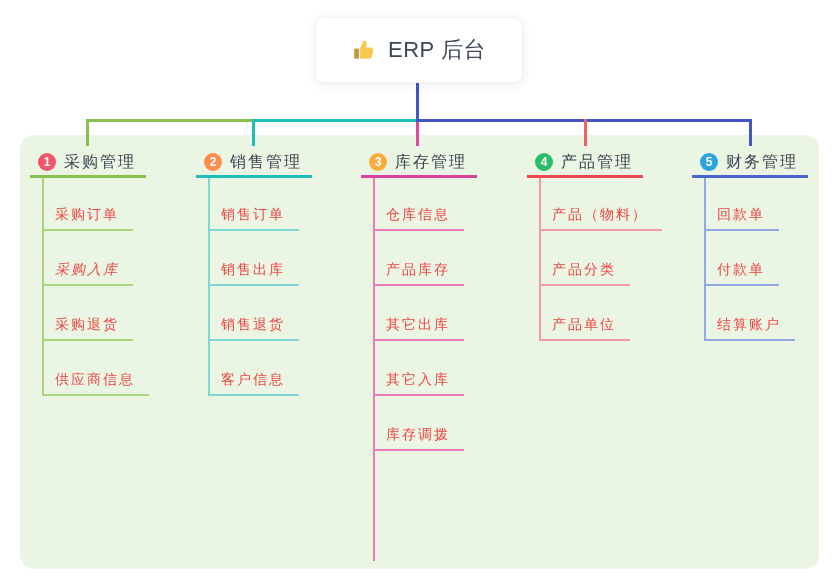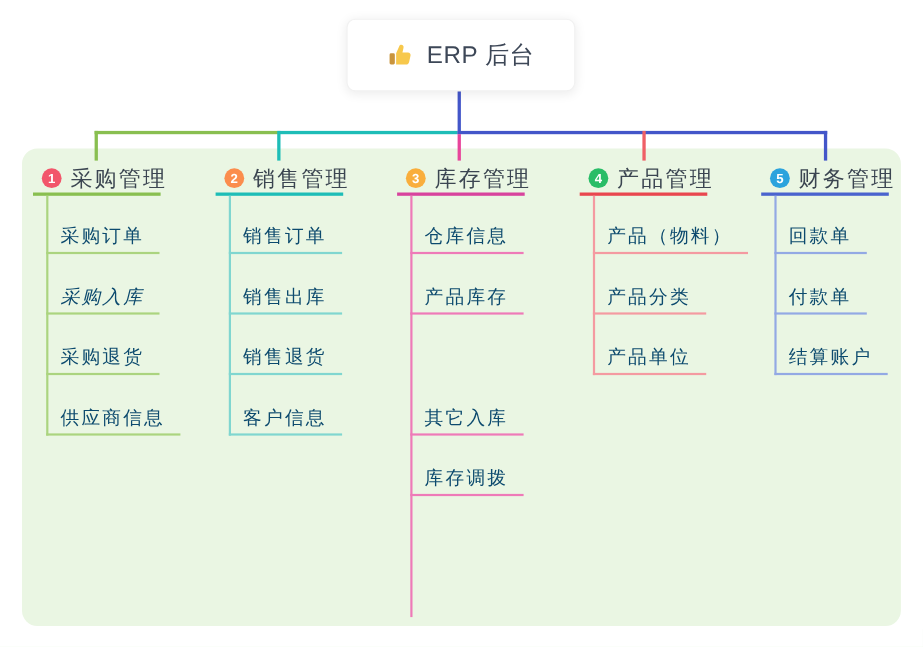--- a/index.html
+++ b/index.html
@@ -10,22 +10,22 @@
   .line { position:absolute; }
   .root-card { position:absolute; left:315px; top:17px; width:208px; height:66px;
                background:#ffffff; border:1px solid #f1f1f1; border-radius:8px;
                box-shadow:0 2px 10px rgba(0,0,0,0.08);
                display:flex; align-items:center; justify-content:center; gap:10px; z-index:2; }
   .root-title { font-size:22px; letter-spacing:0.5px; color:#3d4757; font-weight:500; }
   .root-icon { display:flex; align-items:center; }
   .branch-title-row { position:absolute; display:flex; align-items:center; gap:8px; height:22px; z-index:2; }
   .branch-num { width:18px; height:18px; border-radius:50%; color:#ffffff; font-size:12px;
                 font-weight:bold; display:flex; align-items:center; justify-content:center; flex:0 0 18px; }
-  .branch-title { font-size:20px; letter-spacing:2px; color:#3b4551; font-weight:500; white-space:nowrap; }
-  .child-item { position:absolute; font-size:17px; letter-spacing:2px; color:#0c4a6e; line-height:17px;
+  .branch-title { font-size:16px; letter-spacing:2px; color:#3b4551; font-weight:500; white-space:nowrap; }
+  .child-item { position:absolute; font-size:14px; letter-spacing:2px; color:#ef4444; line-height:17px;
                 padding:0 14px 6px 13px; border-bottom:2px solid; white-space:nowrap; z-index:2; }
 </style>
 </head>
 <body>
 
 <div id="stage">
   <div class="panel"></div>
 
   <div class="root-card">
     <span class="root-icon">
@@ -67,20 +67,21 @@
     <div class="child-item" style="left: 208px; top: 371px; border-bottom-color: rgb(128, 214, 208);">客户信息</div>
     <div class="line" style="left: 416px; top: 122px; width: 3px; height: 24px; background: rgb(232, 69, 155);"></div>
     <div class="branch-title-row" style="left: 369px; top: 151px;">
       <span class="branch-num" style="background: rgb(249, 174, 60);">3</span>
       <span class="branch-title">库存管理</span>
     </div>
     <div class="line" style="left: 361px; top: 175px; width: 116px; height: 3px; background: rgb(216, 67, 157);"></div>
     <div class="line" style="left: 373px; top: 178px; width: 2px; height: 383px; background: rgb(238, 122, 184);"></div>
     <div class="child-item" style="left: 373px; top: 206px; border-bottom-color: rgb(238, 122, 184);">仓库信息</div>
     <div class="child-item" style="left: 373px; top: 261px; border-bottom-color: rgb(238, 122, 184);">产品库存</div>
+    <div class="child-item" style="left: 373px; top: 316px; border-bottom-color: rgb(238, 122, 184);">其它出库</div>
     <div class="child-item" style="left: 373px; top: 371px; border-bottom-color: rgb(238, 122, 184);">其它入库</div>
     <div class="child-item" style="left: 373px; top: 426px; border-bottom-color: rgb(238, 122, 184);">库存调拨</div>
     <div class="line" style="left: 584px; top: 119px; width: 3px; height: 27px; background: rgb(239, 95, 102);"></div>
     <div class="branch-title-row" style="left: 535px; top: 151px;">
       <span class="branch-num" style="background: rgb(41, 189, 103);">4</span>
       <span class="branch-title">产品管理</span>
     </div>
     <div class="line" style="left: 527px; top: 175px; width: 116px; height: 3px; background: rgb(233, 71, 79);"></div>
     <div class="line" style="left: 539px; top: 178px; width: 2px; height: 163px; background: rgb(244, 154, 161);"></div>
     <div class="child-item" style="left: 539px; top: 206px; border-bottom-color: rgb(244, 154, 161);">产品（物料）</div>

